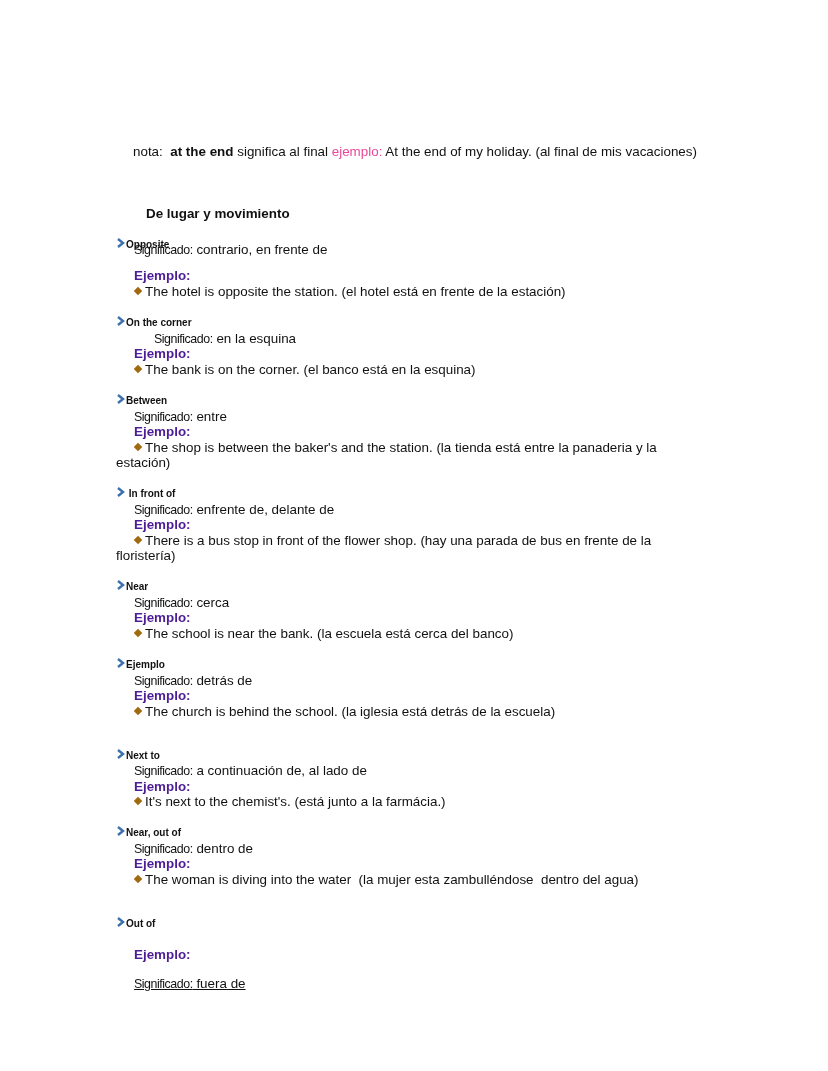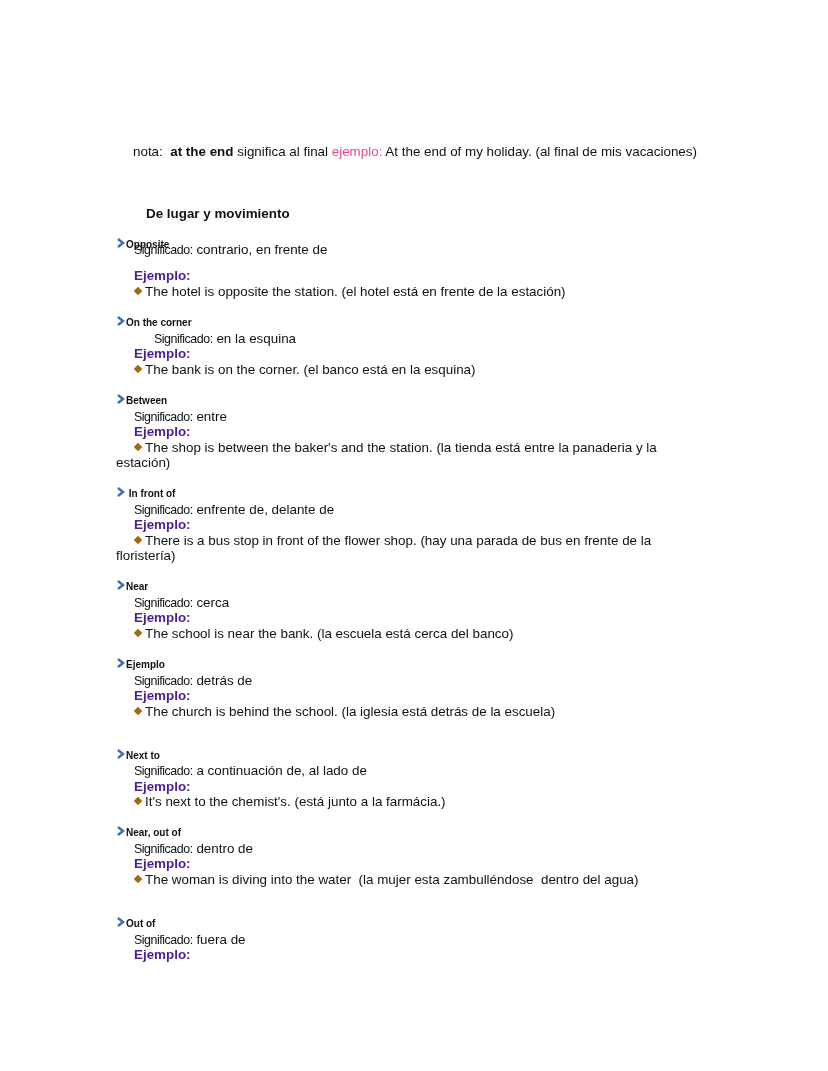--- a/index.html
+++ b/index.html
@@ -162,17 +162,17 @@
     <div class="abs ejemplo" style="left:134px; top:856px;">Ejemplo:</div>
     <div class="abs" style="left:134px; top:872px;"><span class="diamond"></span><span style="white-space:pre">The woman is diving into the water  (la mujer esta zambulléndose  dentro del agua)</span></div>
   </div>
 
   <div class="entry">
     <div class="abs term" style="left:116px; top:916px;">
       <span class="chev"><svg width="10" height="12" viewBox="0 0 10 12">
             <path d="M2 2 L7 6 L2 10" stroke="#3a6fb0" stroke-width="2.4" fill="none"></path>
           </svg></span><span>Out of</span>
     </div>
-    <div class="abs" style="left:134px; top:932px;"><span class="sig-label">Significado:</span><span style="white-space:pre"> fuera de</span></div>
+    <div class="abs" style="left:134px; top:976px;text-decoration:underline;"><span class="sig-label">Significado:</span><span style="white-space:pre"> fuera de</span></div>
     <div class="abs ejemplo" style="left:134px; top:947px;">Ejemplo:</div>
   </div>
 
 </div>
 
 </body></html>

